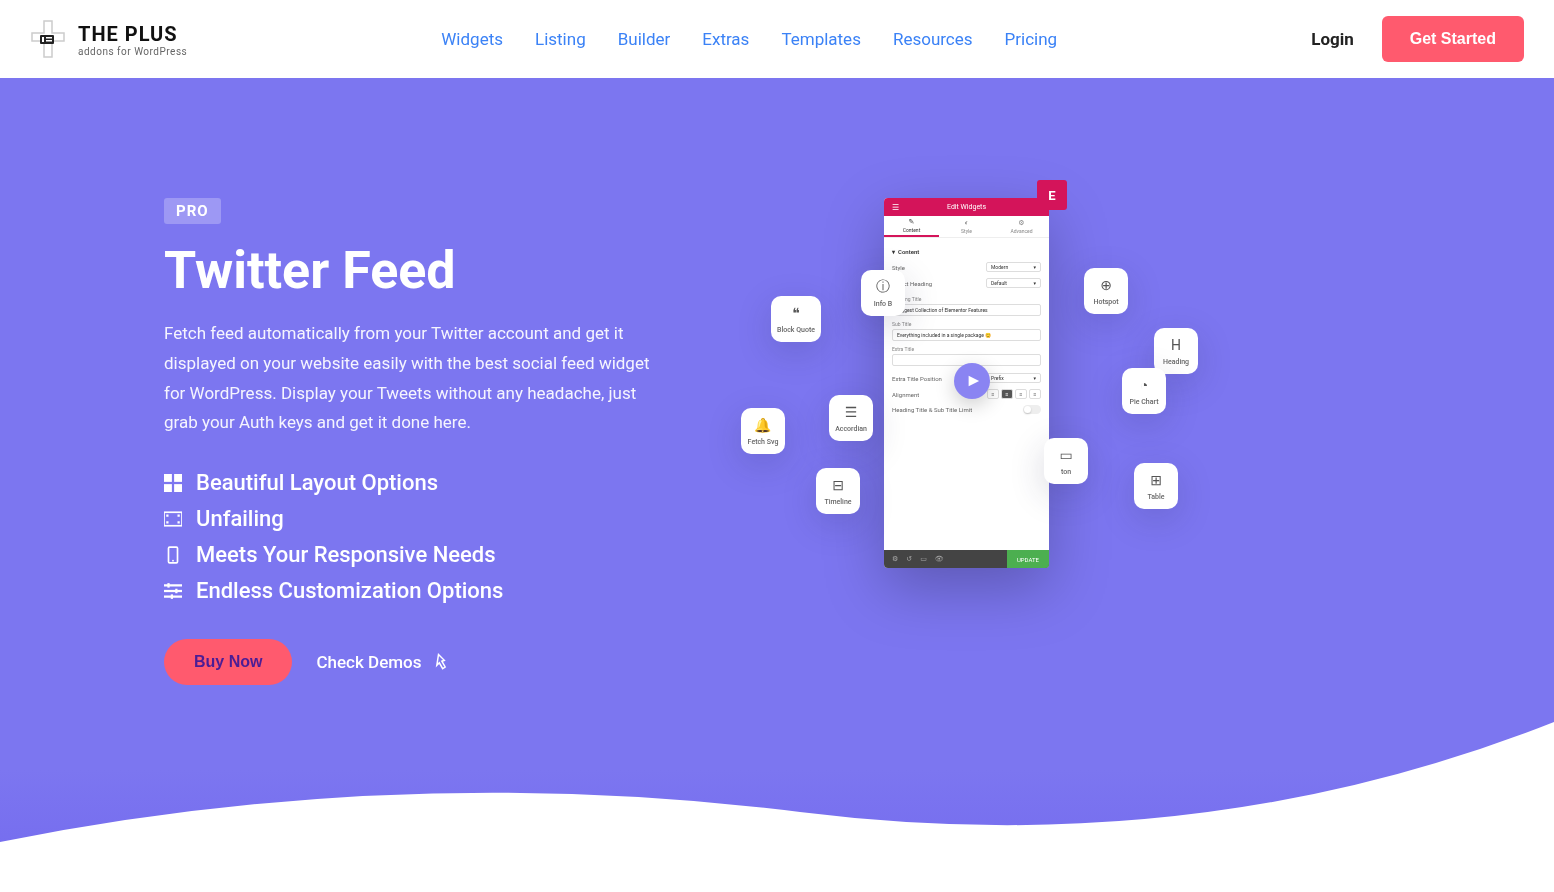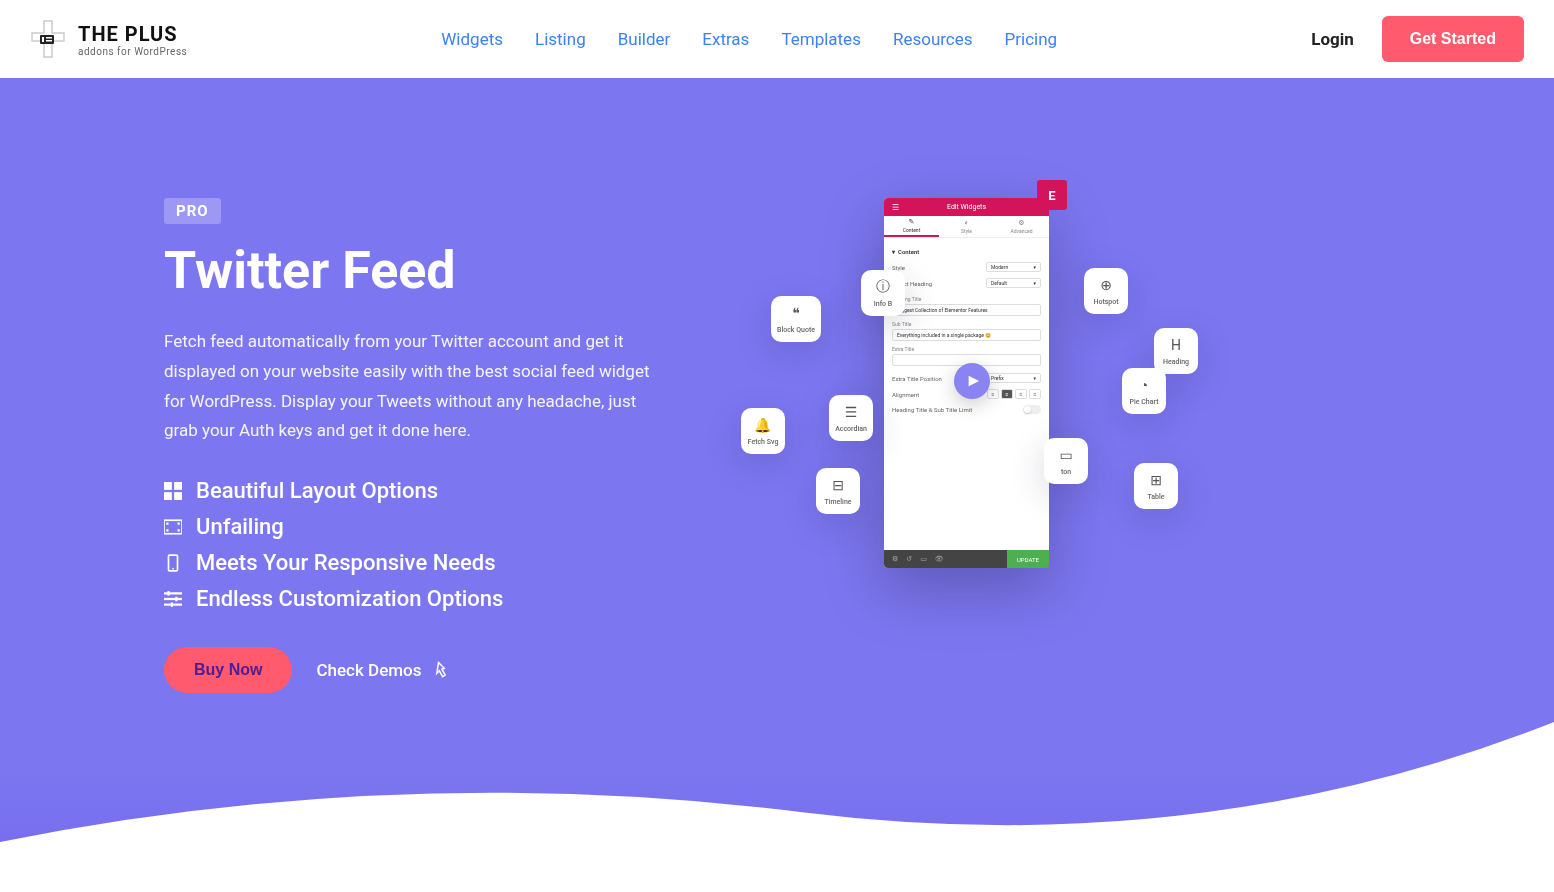--- a/index.html
+++ b/index.html
@@ -15,21 +15,21 @@
 .nav a{color:#3b82f6;text-decoration:none;font-size:17px;font-weight:400;cursor:pointer}
 .header-actions{display:flex;align-items:center;gap:28px}
 .login{color:#222;font-size:17px;font-weight:700;cursor:pointer}
 .btn-primary{background:#ff5a6e;color:#fff;border:none;padding:14px 28px;border-radius:6px;font-size:16px;font-weight:600;cursor:pointer}
 .hero{height:814px;background:linear-gradient(180deg,#7c76f0 0%,#7c76f0 85%,#7369ee 100%);position:relative;padding:120px 164px 0}
 .hero-wave{position:absolute;bottom:0;left:0;right:0;height:190px}
 .hero-wave svg{width:100%;height:100%;display:block}
 .hero-content{display:flex;gap:40px;position:relative;z-index:2}
 .hero-left{flex:0 0 510px;color:#fff}
 .badge{display:inline-block;background:rgba(255,255,255,0.25);color:#fff;padding:4px 12px;border-radius:3px;font-size:15px;font-weight:700;letter-spacing:1px;margin-bottom:18px}
-.hero-title{font-size:52px;font-weight:700;margin-bottom:28px;line-height:1.1}
+.hero-title{font-size:52px;font-weight:700;margin-bottom:20px;line-height:1.1}
 .hero-desc{font-size:17px;line-height:1.75;margin-bottom:32px;color:rgba(255,255,255,0.92)}
 .features{list-style:none;margin-bottom:36px}
 .features li{display:flex;align-items:center;gap:14px;margin-bottom:11px;font-size:22px;font-weight:500}
 .feat-icon{width:18px;height:18px;flex-shrink:0;fill:#fff}
 .hero-ctas{display:flex;align-items:center;gap:24px}
 .btn-buy{background:#ff5a6e;color:#4c1d95;border:none;padding:14px 30px;border-radius:26px;font-size:16px;font-weight:600;cursor:pointer}
 .check-demos{color:#fff;font-size:17px;font-weight:500;cursor:pointer;display:flex;align-items:center;gap:10px}
 .check-demos svg{width:20px;height:20px;fill:#fff}
 .hero-right{flex:1;position:relative;height:500px}
 .panel{position:absolute;left:170px;top:0;width:165px;height:370px;background:#fff;border-radius:4px;box-shadow:0 20px 60px rgba(0,0,0,0.25);font-size:6px}

